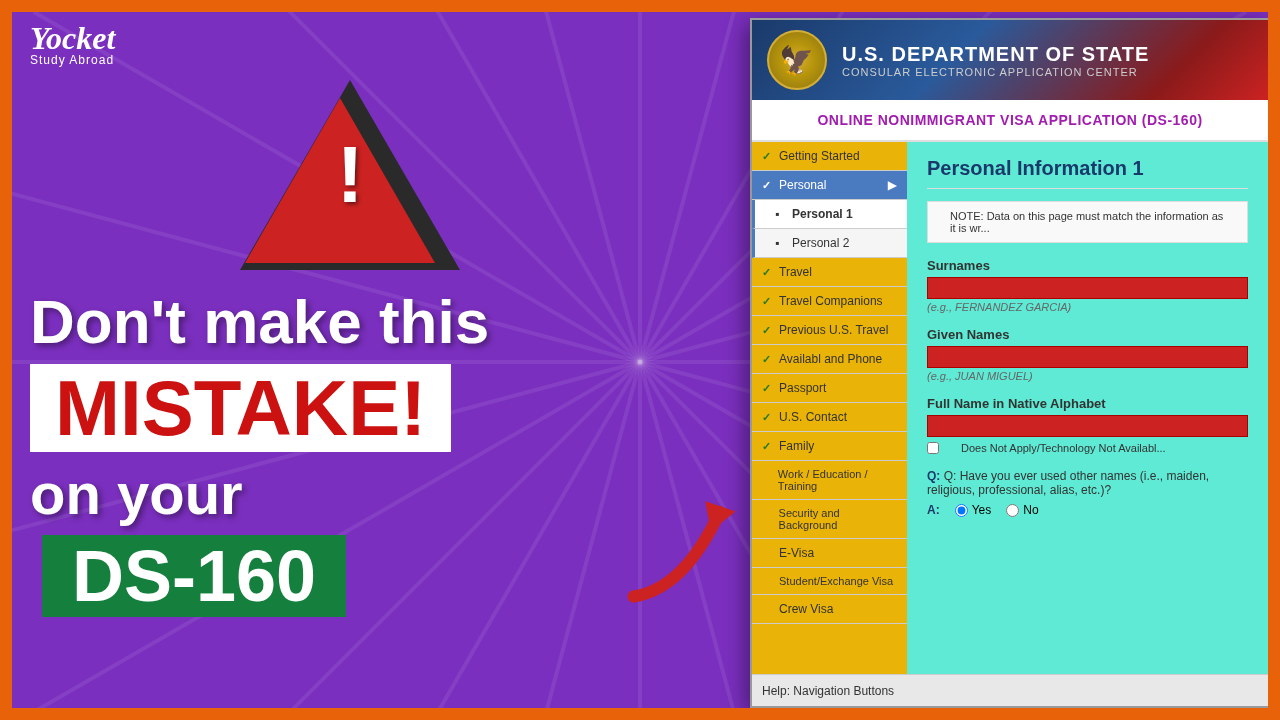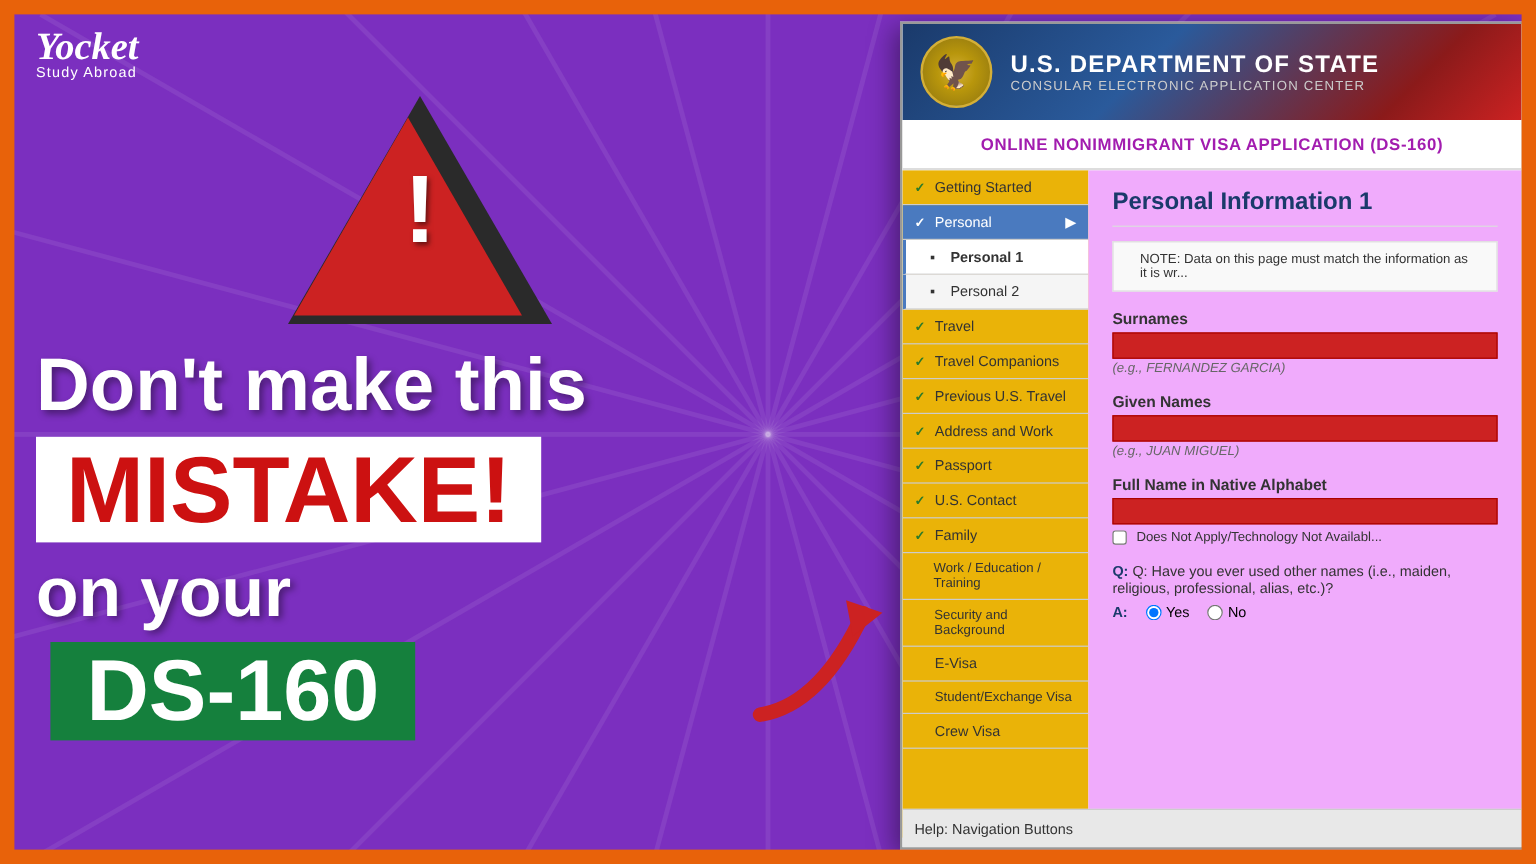--- a/index.html
+++ b/index.html
@@ -286,21 +286,21 @@
     .nav-item .arrow {
       margin-left: auto;
       color: white;
     }
 
     
     .form-content {
       flex: 1;
       padding: 15px 20px;
       overflow: hidden;
-      background: #f0abfc;
+      background: #5eead4;
     }
     .form-title {
       font-size: 20px;
       font-weight: bold;
       color: #1a3a6b;
       margin-bottom: 12px;
       border-bottom: 1px solid #ddd;
       padding-bottom: 8px;
     }
     .form-note {
@@ -328,21 +328,21 @@
     }
     .field-hint {
       font-size: 11px;
       color: #666;
       margin-top: 2px;
       font-style: italic;
     }
     .field-checkbox-row {
       display: flex;
       align-items: center;
-      gap: 8px;
+      gap: 22px;
       margin-top: 5px;
       font-size: 11px;
       color: #333;
     }
     .field-checkbox-row input[type="checkbox"] {
       width: 12px;
       height: 12px;
     }
     .qa-section {
       margin-top: 15px;
@@ -495,21 +495,21 @@
     <div class="form-nav">
       <div class="nav-item has-check">Getting Started</div>
       <div class="nav-item active has-check">
         Personal <span class="arrow">▶</span>
       </div>
       <div class="nav-item sub selected">Personal 1</div>
       <div class="nav-item sub">Personal 2</div>
       <div class="nav-item has-check">Travel</div>
       <div class="nav-item has-check">Travel Companions</div>
       <div class="nav-item has-check">Previous U.S. Travel</div>
-      <div class="nav-item has-check">Address and Work</div>
+      <div class="nav-item has-check">Availabl and Phone</div>
       <div class="nav-item has-check">Passport</div>
       <div class="nav-item has-check">U.S. Contact</div>
       <div class="nav-item has-check">Family</div>
       <div class="nav-item no-check" style="font-size:11px;">Work / Education / Training</div>
       <div class="nav-item no-check" style="font-size:11px;">Security and Background</div>
       <div class="nav-item no-check">E-Visa</div>
       <div class="nav-item no-check" style="font-size:11px;">Student/Exchange Visa</div>
       <div class="nav-item no-check">Crew Visa</div>
     </div>
 

